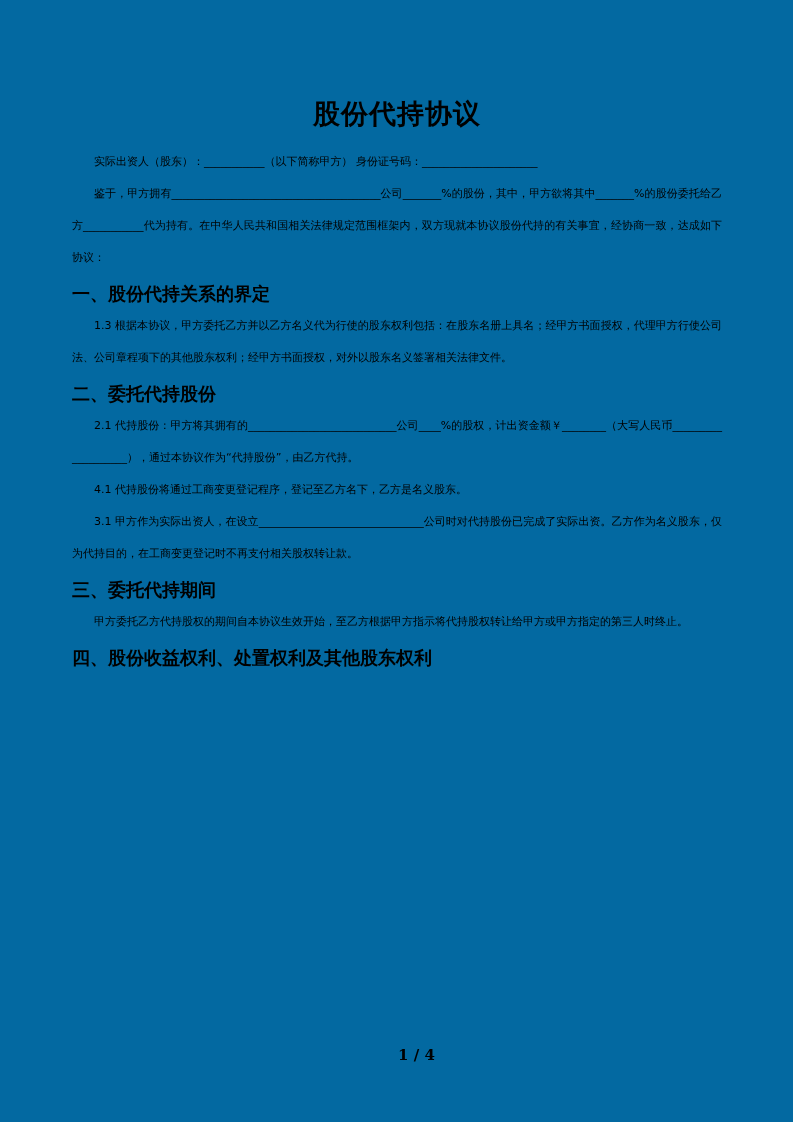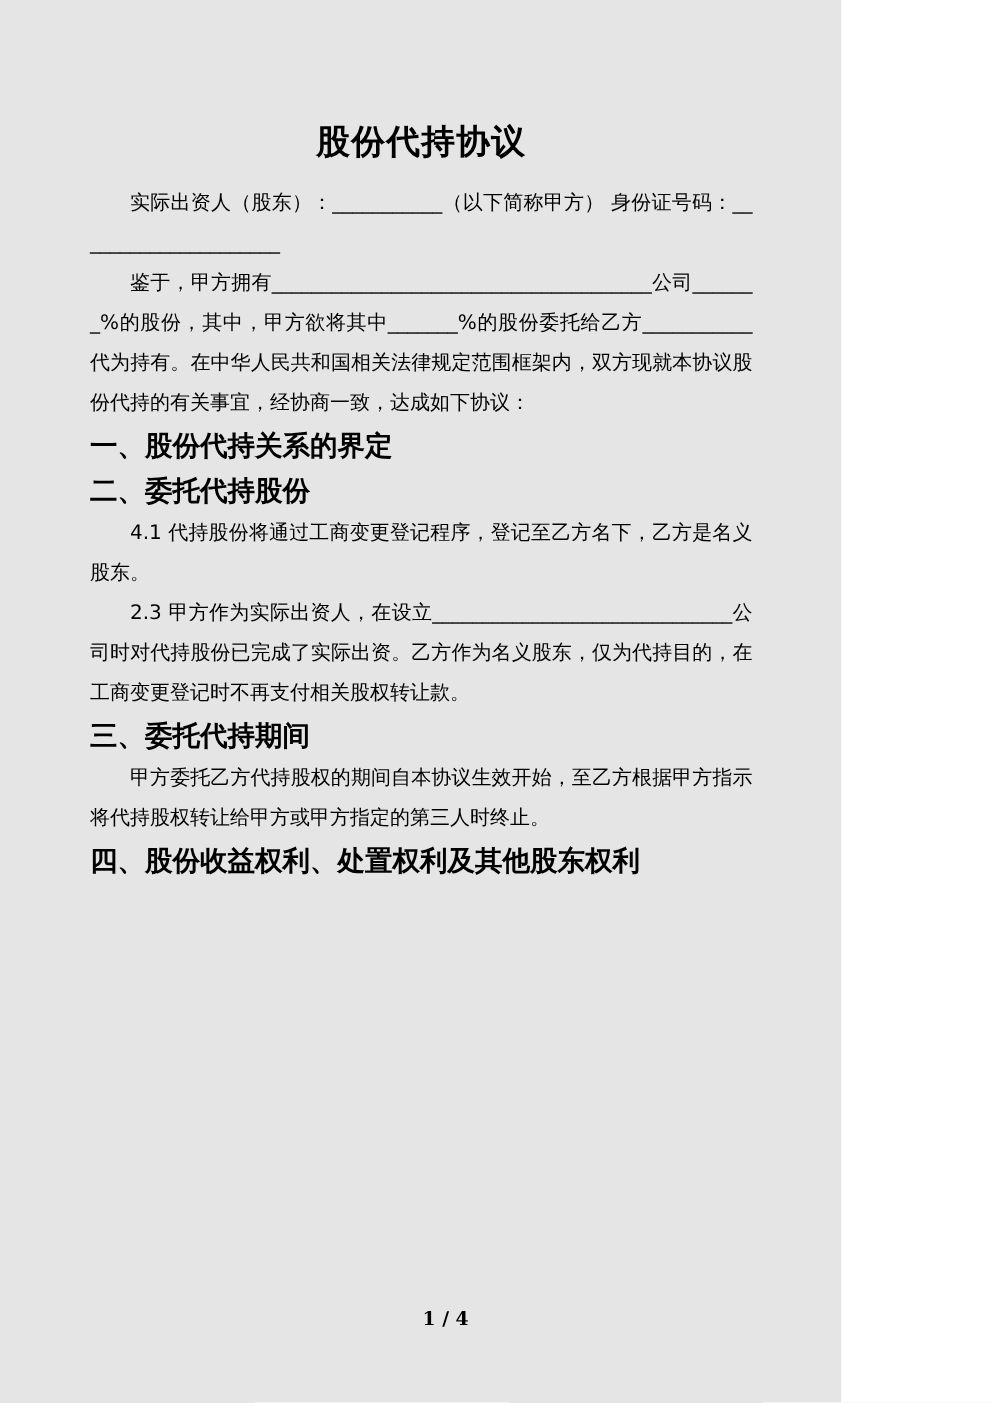--- a/index.html
+++ b/index.html
@@ -1,49 +1,49 @@
 <!DOCTYPE html>
 <html><head>
 <meta charset="utf-8">
 <style>
   * { margin: 0; padding: 0; box-sizing: border-box; }
   html, body { background: #ffffff; }
   body { font-family: "DejaVu Sans", sans-serif; }
   .page {
     position: relative;
-    width: 673px;
+    width: 793px;
     height: 1122px;
-    background: #e5e5e5;
+    background: #0369a1;
     overflow: hidden;
     color: #000000;
   }
   .content {
     position: absolute;
     left: 72px;
     right: 71px;
     top: 94px;
   }
   .doc-title {
     font-size: 27px;
     font-weight: bold;
     text-align: center;
     line-height: 40px;
     margin-bottom: 12px;
     letter-spacing: 1px;
   }
   .body-par {
-    font-size: 16px;
+    font-size: 11px;
     line-height: 32px;
     text-align: justify;
     text-indent: 2em;
     word-break: break-all;
     overflow-wrap: break-word;
   }
   .sec-heading {
-    font-size: 22px;
+    font-size: 18px;
     font-weight: bold;
     line-height: 32px;
     margin-top: 4px;
     text-indent: 0;
   }
   .page-footer {
     position: absolute;
     left: 0;
     right: 0;
     top: 1046px;
@@ -60,24 +60,26 @@
 <div class="page">
   <div class="content">
 
     <h1 class="doc-title">股份代持协议</h1>
 
     <p class="body-par">实际出资人（股东）：___________（以下简称甲方） 身份证号码：_____________________</p>
 
     <p class="body-par">鉴于，甲方拥有______________________________________公司_______%的股份，其中，甲方欲将其中_______%的股份委托给乙方___________代为持有。在中华人民共和国相关法律规定范围框架内，双方现就本协议股份代持的有关事宜，经协商一致，达成如下协议：</p>
 
     <h2 class="sec-heading">一、股份代持关系的界定</h2>
+    <p class="body-par">1.3 根据本协议，甲方委托乙方并以乙方名义代为行使的股东权利包括：在股东名册上具名；经甲方书面授权，代理甲方行使公司法、公司章程项下的其他股东权利；经甲方书面授权，对外以股东名义签署相关法律文件。</p>
 
     <h2 class="sec-heading">二、委托代持股份</h2>
+    <p class="body-par">2.1 代持股份：甲方将其拥有的___________________________公司____%的股权，计出资金额￥________（大写人民币___________________），通过本协议作为“代持股份”，由乙方代持。</p>
     <p class="body-par">4.1 代持股份将通过工商变更登记程序，登记至乙方名下，乙方是名义股东。</p>
-    <p class="body-par">2.3 甲方作为实际出资人，在设立______________________________公司时对代持股份已完成了实际出资。乙方作为名义股东，仅为代持目的，在工商变更登记时不再支付相关股权转让款。</p>
+    <p class="body-par">3.1 甲方作为实际出资人，在设立______________________________公司时对代持股份已完成了实际出资。乙方作为名义股东，仅为代持目的，在工商变更登记时不再支付相关股权转让款。</p>
 
     <h2 class="sec-heading">三、委托代持期间</h2>
     <p class="body-par">甲方委托乙方代持股权的期间自本协议生效开始，至乙方根据甲方指示将代持股权转让给甲方或甲方指定的第三人时终止。</p>
 
     <h2 class="sec-heading">四、股份收益权利、处置权利及其他股东权利</h2>
 
   </div>
 
   <div class="page-footer">1 / 4</div>
 </div>

